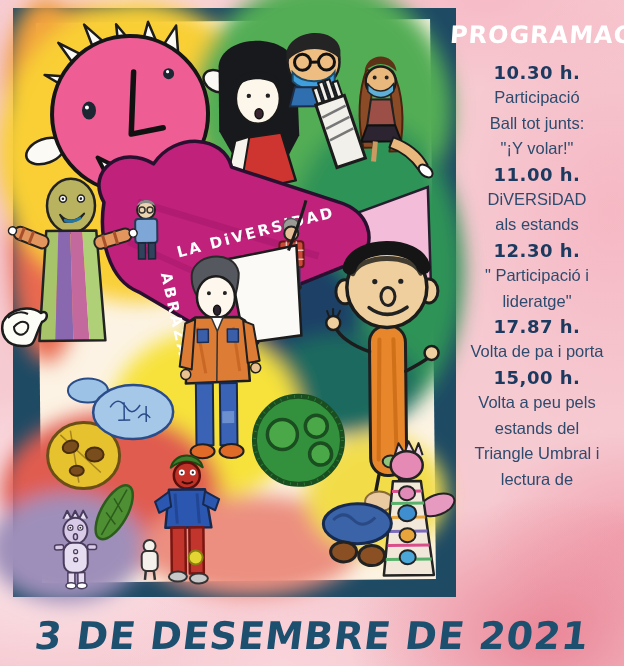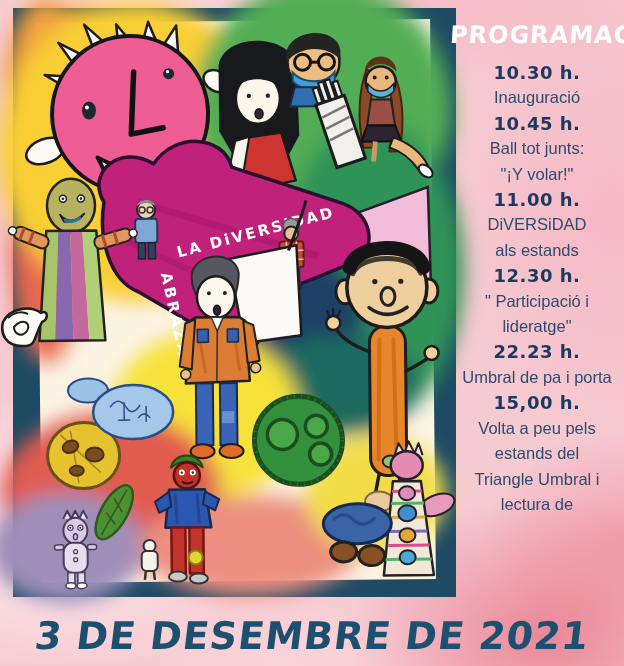--- a/index.html
+++ b/index.html
@@ -364,32 +364,31 @@
 <svg class="doodle" viewBox="0 0 50 54">
   <path d="M3,22 C10,8 30,5 41,13 C48,9 49,19 42,22 C33,38 37,47 22,46 C6,46 0,34 3,22 Z" fill="#fdfdf8" stroke="#1c1c1c" stroke-width="2.5" stroke-linejoin="round"></path>
   <path d="M14,27 C22,18 32,22 27,31 C22,38 14,34 14,27 Z" fill="none" stroke="#1c1c1c" stroke-width="2"></path>
   <path d="M8,18 C14,12 22,11 28,14" fill="none" stroke="#1c1c1c" stroke-width="2"></path>
 </svg>
 
 <div class="program">
   <h1 class="program-title">PROGRAMACIÓ</h1>
   <div class="sched">
     <div class="t">10.30 h.</div>
-    <div class="d">Inauguració</div>
-    <div class="t">10.45 h.</div>
+    <div class="d">Participació</div>
     <div class="d">Ball tot junts:</div>
     <div class="d">"¡Y volar!"</div>
     <div class="t">11.00 h.</div>
     <div class="d">DiVERSiDAD</div>
     <div class="d">als estands</div>
     <div class="t">12.30 h.</div>
     <div class="d">" Participació i</div>
     <div class="d">lideratge"</div>
-    <div class="t">22.23 h.</div>
-    <div class="d">Umbral de pa i porta</div>
+    <div class="t">17.87 h.</div>
+    <div class="d">Volta de pa i porta</div>
     <div class="t">15,00 h.</div>
     <div class="d">Volta a peu pels</div>
     <div class="d">estands del</div>
     <div class="d">Triangle Umbral i</div>
     <div class="d">lectura de</div>
   </div>
 </div>
 
 <div class="date-title">3 DE DESEMBRE DE 2021</div>
 

